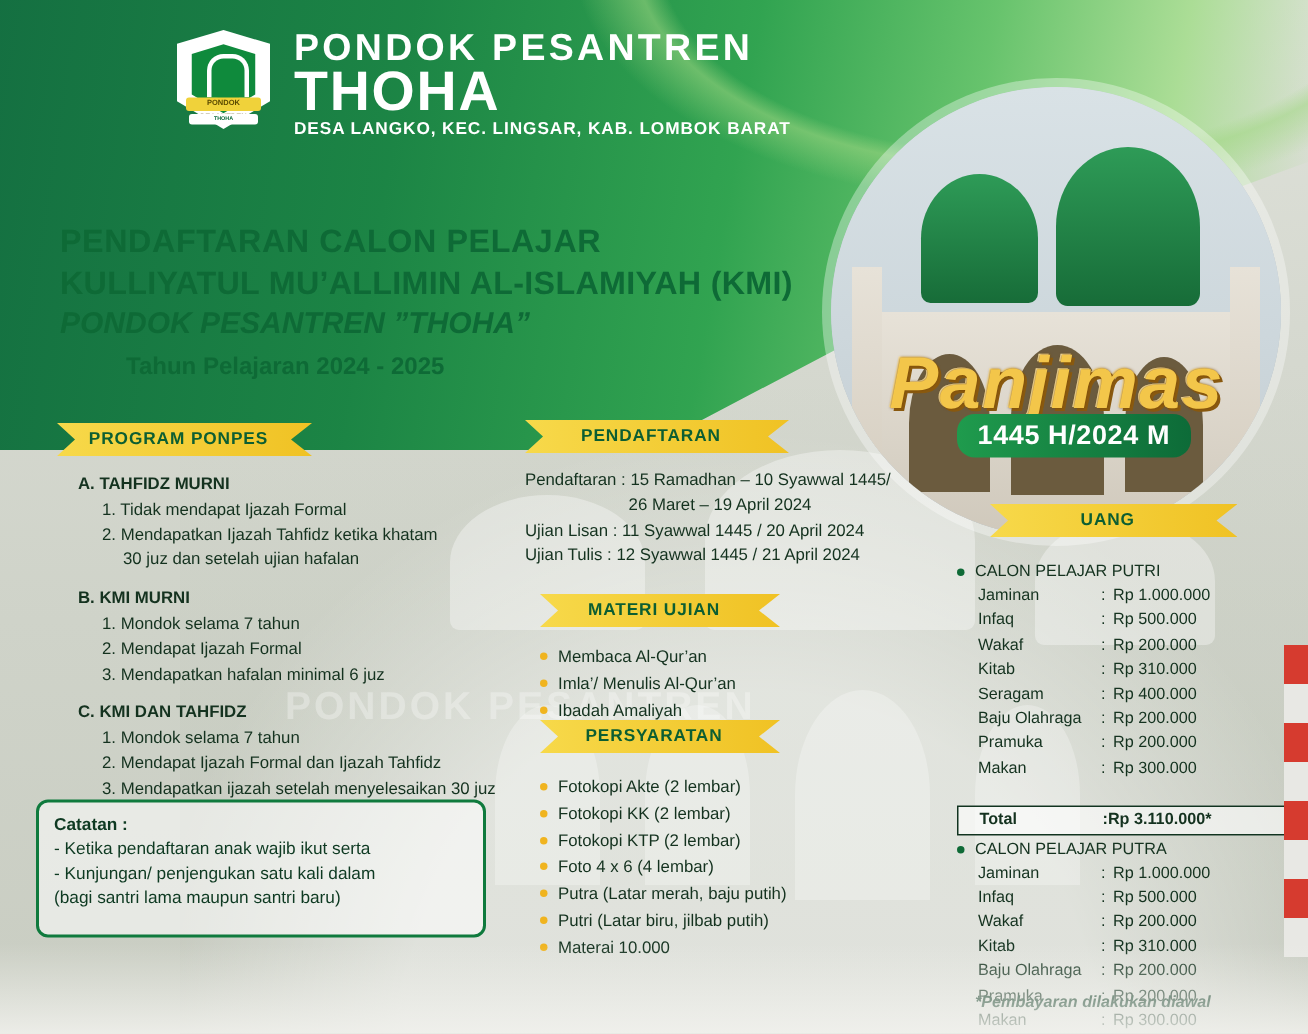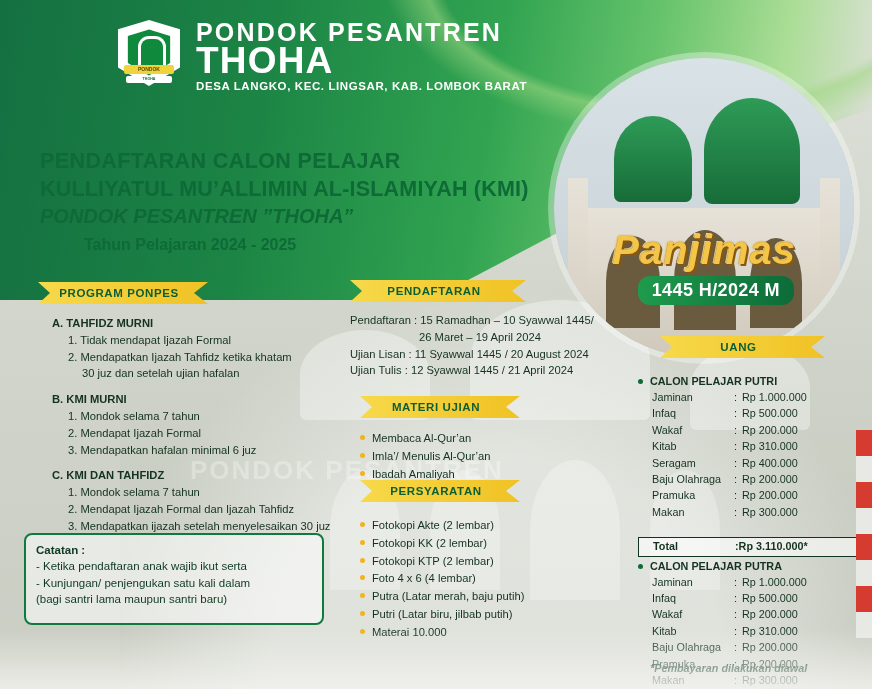--- a/index.html
+++ b/index.html
@@ -128,22 +128,22 @@
     position:absolute; left: 22px; top: 150px; width: 260px; height: 150px;
     background: linear-gradient(180deg,#e7e2d8,#cfc8bb);
   }
   .pc-arch {
     position:absolute; background: #6b5b3e; border-radius: 50% 50% 0 0;
   }
   .pc-min {
     position:absolute; width:20px; background:linear-gradient(180deg,#e7e2d8,#d2cabc);
   }
   .panjimas {
-    position:absolute; right: 76px; top: 228px;
-    font-size: 40px; font-weight:700; font-style:italic;
+    position:absolute; right: 56px; top: 228px;
+    font-size: 49px; font-weight:700; font-style:italic;
     color:#f3c64a; letter-spacing:1px;
     text-shadow: 0 0 2px #7a4a05, 2px 2px 0 #8a5a10, -1px -1px 0 #ffe9a8;
   }
   .hij {
     position:absolute; right: 78px; top: 276px;
     background: linear-gradient(90deg,#1f9b4d,#0d6b38);
     color:#fff; font-size: 18px; font-weight:700; padding: 4px 14px;
     border-radius: 12px; letter-spacing:.4px;
   }
 
@@ -176,21 +176,21 @@
     position:absolute; left: 24px; top: 533px; width: 300px; height: 92px;
     border: 2px solid #0f7a3d; border-radius: 8px;
     background: rgba(255,255,255,.55);
     padding: 7px 10px;
     font-size: 11.5px; color:#0e3a22; line-height: 1.42;
   }
   .catatan .ct { font-weight:700; }
 
   
   .pricebox { position:absolute; left: 638px; top: 375px; width: 224px; font-size: 10.8px; color:#14321f; }
-  .price-head { font-weight:700; padding-left: 12px; position:relative; margin-bottom:2px; }
+  .price-head { font-weight:400; padding-left: 12px; position:relative; margin-bottom:2px; }
   .price-head:before { content:""; position:absolute; left:0; top:4px; width:5px; height:5px; border-radius:50%; background:#0e6a36; }
   .price-row { display:flex; line-height: 1.52; }
   .price-row .k { width: 96px; padding-left: 14px; }
   .price-row .s { width: 8px; }
   .price-row .v { flex:1; }
   .total-row {
     display:flex; border: 1.4px solid #0c3; border-color:#11331f;
     background: rgba(255,255,255,.6); font-weight:700; line-height: 1.6; margin: 17px 0 3px;
   }
   .total-row .k { width: 96px; padding-left: 14px; }
@@ -277,21 +277,21 @@
     <div class="lvl1"><b>C. KMI DAN TAHFIDZ</b></div>
     <div class="lvl2">1. Mondok selama 7 tahun</div>
     <div class="lvl2">2. Mendapat Ijazah Formal dan Ijazah Tahfidz</div>
     <div class="lvl2">3. Mendapatkan ijazah setelah menyelesaikan 30 juz</div>
   </div>
 
   <div class="ribbon" style="left:350px; top:280px; width:176px;">PENDAFTARAN</div>
   <div class="block" style="left:350px; top:312px; width:280px;">
     <div>Pendaftaran : 15 Ramadhan – 10 Syawwal 1445/</div>
     <div style="text-align:center; padding-right:20px;">26 Maret – 19 April 2024</div>
-    <div>Ujian Lisan  : 11 Syawwal 1445 / 20 August 2024</div>
+    <div>Ujian Lisan  : 11 Syawwal 1445 / 20 April 2024</div>
     <div>Ujian Tulis  : 12 Syawwal 1445 / 21 April 2024</div>
   </div>
 
   <div class="ribbon" style="left:360px; top:396px; width:160px;">MATERI UJIAN</div>
   <ul class="bullet-list block" style="left:358px; top:430px; width:260px;">
     <li>Membaca Al-Qur’an</li>
     <li>Imla’/ Menulis Al-Qur’an</li>
     <li>Ibadah Amaliyah</li>
   </ul>
 

